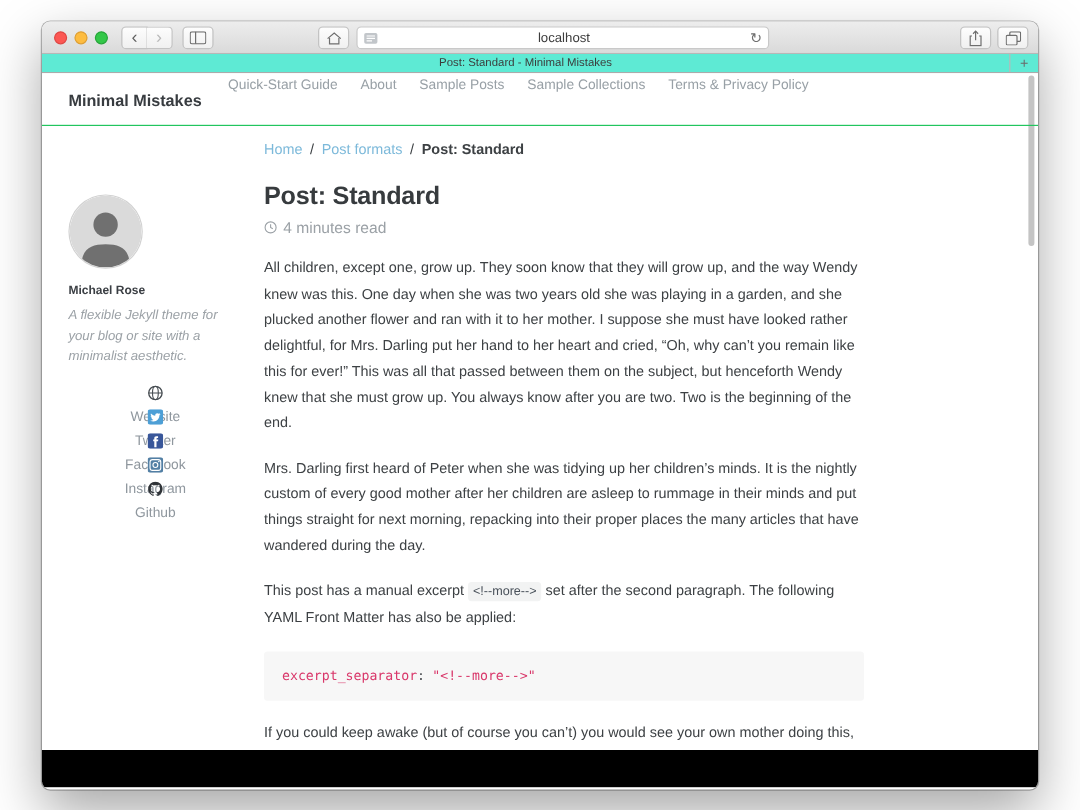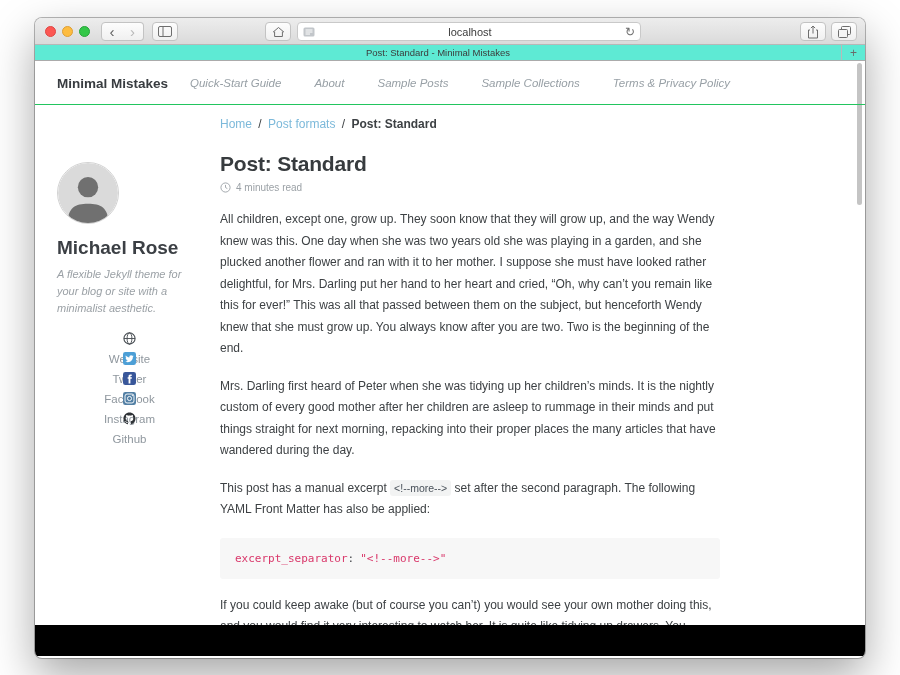--- a/index.html
+++ b/index.html
@@ -47,44 +47,44 @@
 
   
   .page { position:relative; height:564px; background:#fff; overflow:hidden; }
   .scroll-thumb { position:absolute; right:3px; top:2px; width:5px; height:142px;
     background:#c4c4c4; border-radius:3px; }
 
   .masthead { position:absolute; top:0; left:0; right:0; height:44px;
     border-bottom:1px solid #22c55e; }
   .site-title { position:absolute; left:22px; top:15px; font-size:13.5px;
     font-weight:bold; color:#383c40; }
-  .site-nav { position:absolute; left:155px; top:16px; display:flex; gap:33px;font-style:italic; }
+  .site-nav { position:absolute; left:155px; top:4px; display:flex; gap:19px; }
   .site-nav span { font-size:11.5px; color:#98a0a6; white-space:nowrap; }
 
   
   .author { position:absolute; left:22px; top:101px; width:145px; }
   .avatar-wrap { width:62px; height:62px; border-radius:50%; overflow:hidden;
     border:1px solid #d2d2d2; }
-  .author-name { margin-top:13px; font-size:19px; font-weight:bold; color:#3b3f44; }
+  .author-name { margin-top:13px; font-size:10px; font-weight:bold; color:#3b3f44; }
   .author-bio { margin-top:7px; font-size:11px; line-height:17px; color:#9ba1a6;font-style:italic; }
   .author-links { margin-top:15px; list-style:none; }
   .author-links li { display:flex; align-items:center; gap:8px; height:20px;flex-direction:column; }
   .author-links .lbl { font-size:11.5px; color:#8f979e; }
   .author-links .ico { display:flex; width:13px; justify-content:center; }
 
   
   .main { position:absolute; left:185px; top:56px; width:500px; }
   .breadcrumb { font-size:12px; color:#3d4144; }
   .breadcrumb .crumb { color:#7cb9da; }
   .breadcrumb .sep { margin:0 3px; color:#3d4144; }
   .breadcrumb .current { font-weight:bold; color:#3d4144; }
   .page-title { margin-top:21px; font-size:21px; font-weight:bold; color:#373b3e;
     letter-spacing:-.2px; }
   .page-meta { margin-top:6px; display:flex; align-items:center; gap:5px;
-    font-size:10px; color:#9ba1a6; }
+    font-size:13px; color:#9ba1a6; }
   .main p { margin-top:16px; font-size:12px; line-height:21.5px; color:#3d4144; }
   code.inline { font-family:Liberation Sans, sans-serif; font-size:10.5px;
     background:#f2f3f3; color:#49515a; padding:2px 4px; border-radius:3px; }
   .code-block { margin-top:17px; background:#f7f7f7; border-radius:3px;
     padding:14px 15px; font-family:"DejaVu Sans Mono", monospace; font-size:11px; }
   .code-block .k { color:#d9376a; }
   .code-block .c { color:#4a4d51; margin-right:6px; }
   .code-block .v { color:#d9376a; }
 
   .black-strip { height:31px; background:#000; }

